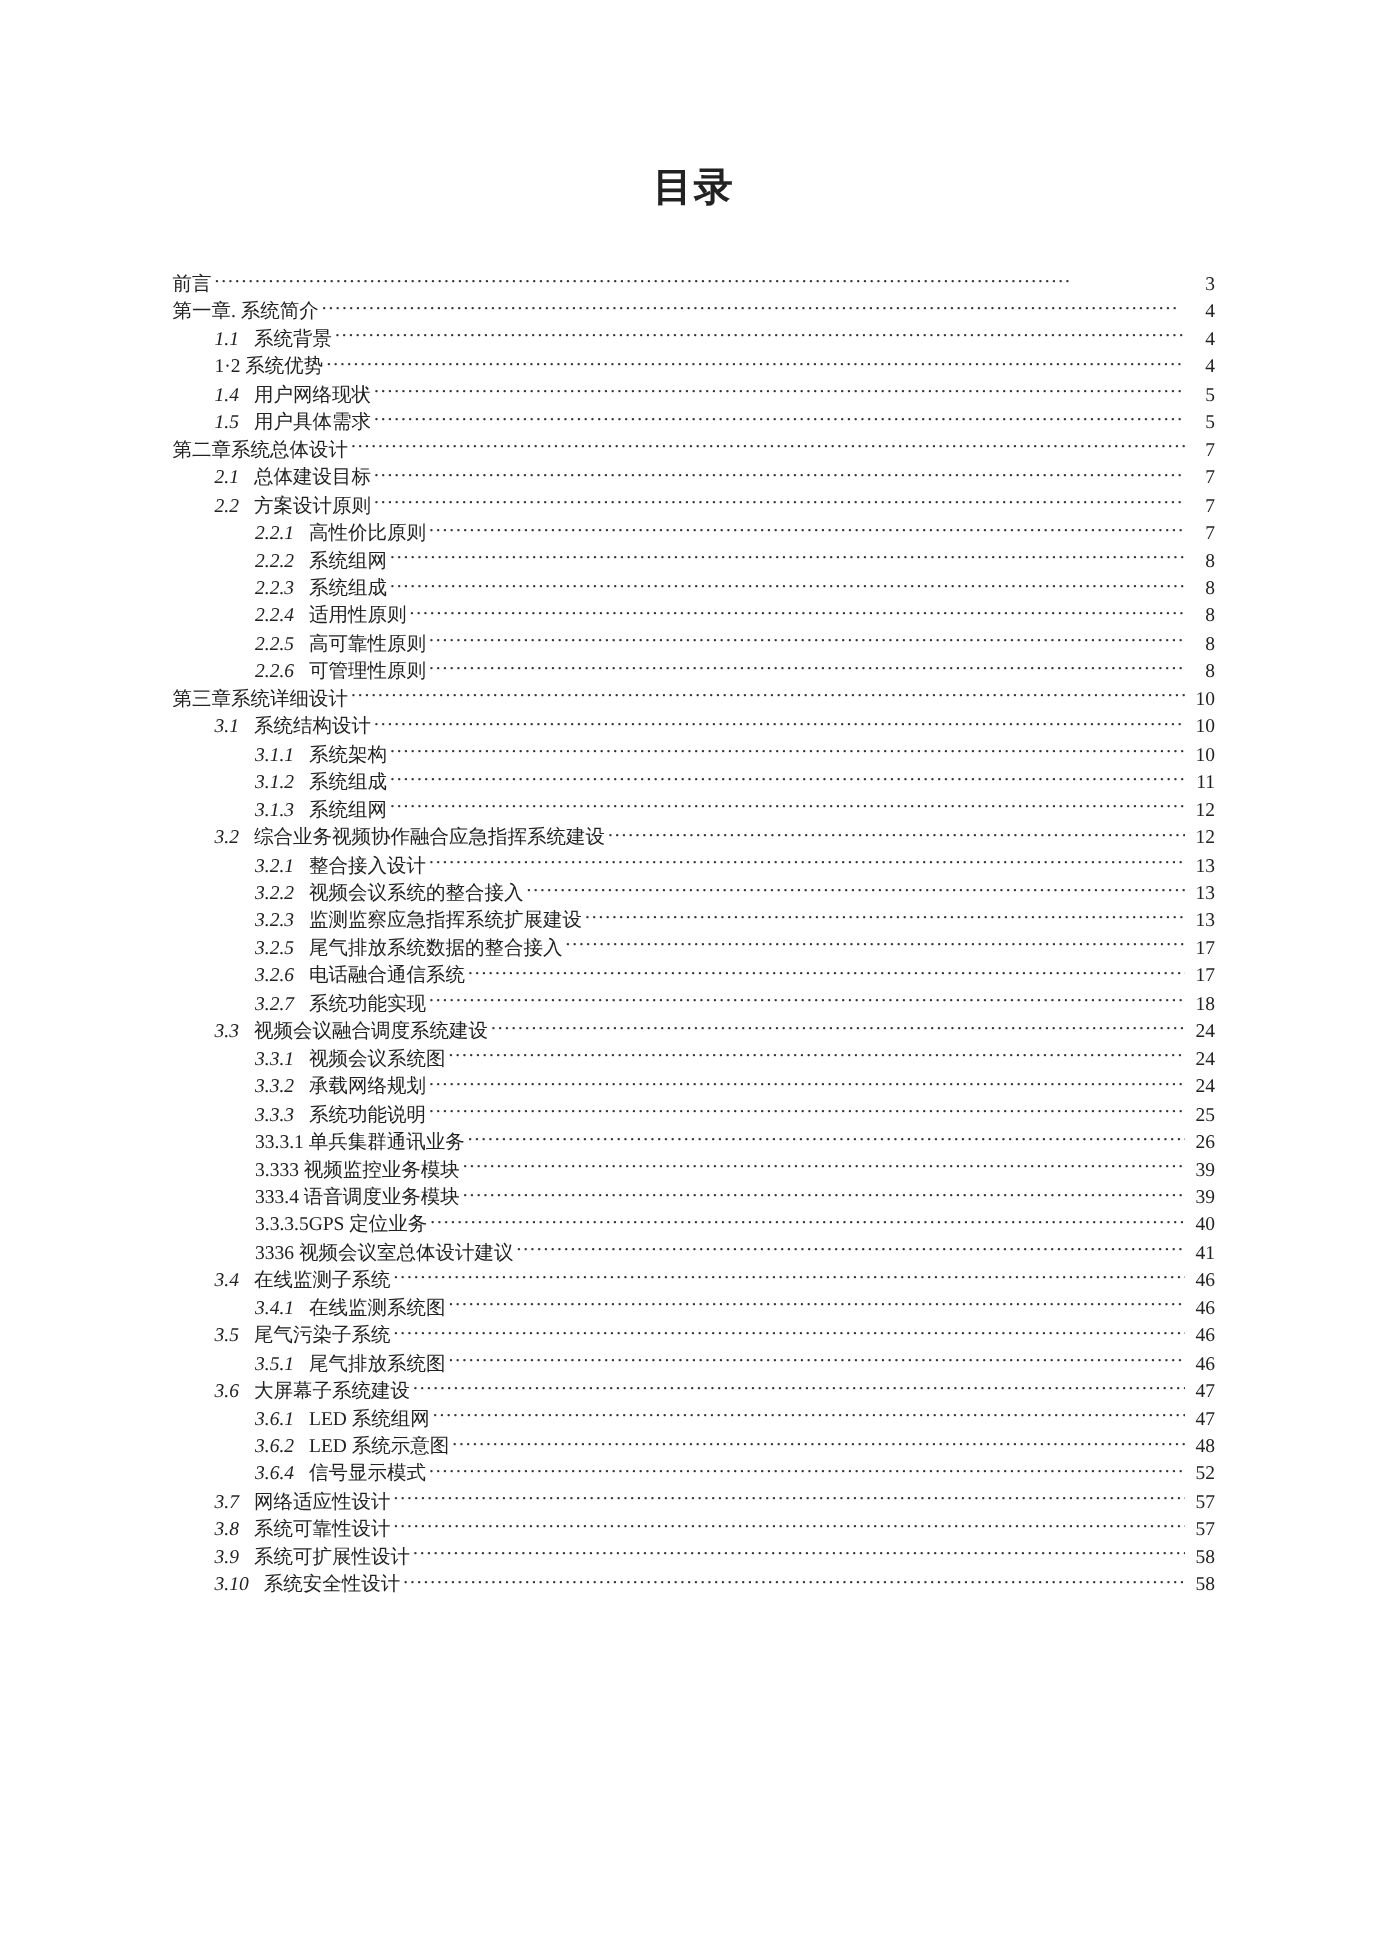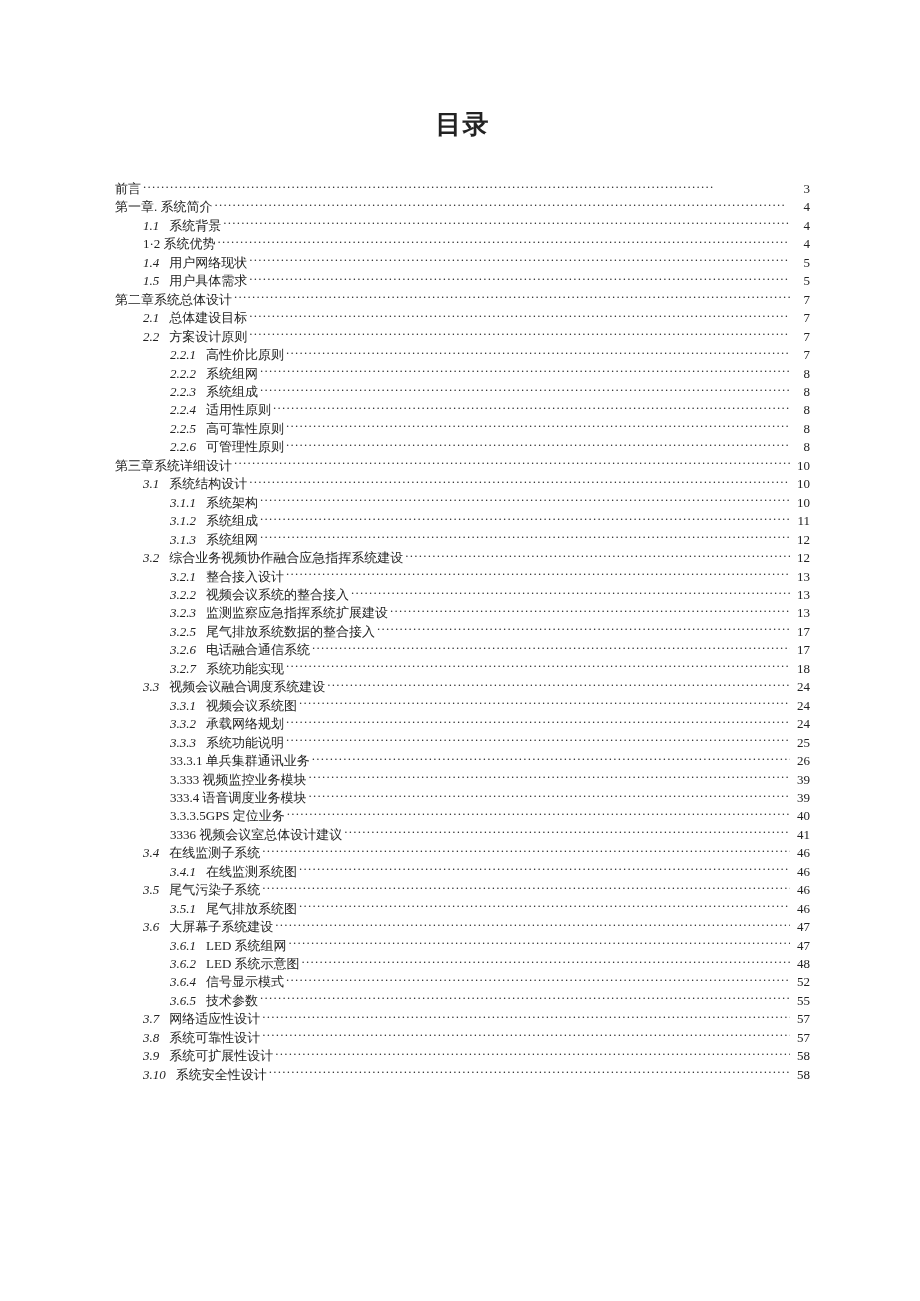--- a/index.html
+++ b/index.html
@@ -333,26 +333,20 @@
         <span class="label-col">LED 系统示意图</span>
         <span class="dots"></span>
         <span class="page-col">48</span>
       </div>
       <div class="toc-row ind2">
         <span class="num-col">3.6.4</span>
         <span class="label-col">信号显示模式</span>
         <span class="dots"></span>
         <span class="page-col">52</span>
       </div>
-      <div class="toc-row ind2">
-        <span class="num-col">3.6.5</span>
-        <span class="label-col">技术参数</span>
-        <span class="dots"></span>
-        <span class="page-col">55</span>
-      </div>
       <div class="toc-row ind1">
         <span class="num-col">3.7</span>
         <span class="label-col">网络适应性设计</span>
         <span class="dots"></span>
         <span class="page-col">57</span>
       </div>
       <div class="toc-row ind1">
         <span class="num-col">3.8</span>
         <span class="label-col">系统可靠性设计</span>
         <span class="dots"></span>

